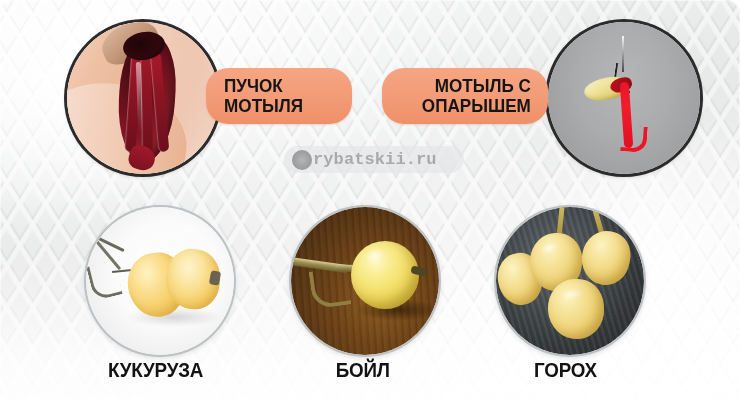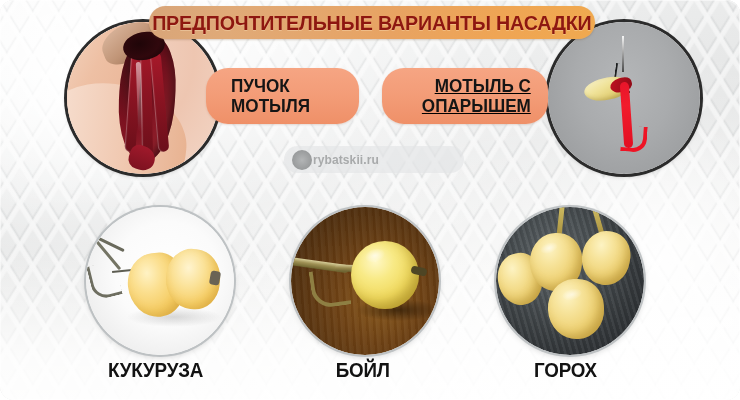--- a/index.html
+++ b/index.html
@@ -120,32 +120,31 @@
     line-height: 20px;
     white-space: pre-line;
     transform: scaleX(0.95);
   }
 
   #pill-bunch {
     left: 206px;
     top: 68px;
     width: 130px;
     height: 56px;
-    padding-left: 23px;
+    padding-left: 16px;
   }
   #pill-bunch .pill-text { text-align: left; }
 
   #pill-mix {
     left: 382px;
     top: 68px;
     width: 152px;
     height: 56px;
     justify-content: flex-end;
     padding-right: 14px;
-    text-decoration: underline;
   }
   #pill-mix .pill-text { text-align: right; }
 
   #pill-secondary {
     left: 190px;
     top: 173px;
     width: 344px;
     height: 31px;
     border-radius: 16px;
     justify-content: center;
@@ -507,23 +506,23 @@
     z-index: 36;
   }
   .watermark-logo {
     width: 20px; height: 20px;
     border-radius: 50%;
     background: radial-gradient(circle at 50% 50%, #b3b5b6 0%, #9ea0a1 55%, #8e9091 100%);
     flex: 0 0 auto;
     margin-right: 1px;
   }
   .watermark-text {
-    font-family: Liberation Sans, sans-serif;
+    font-family: Liberation Mono, monospace;
     font-weight: bold;
-    font-size: 12px;
+    font-size: 17px;
     color: #a8aaab;
     letter-spacing: 0.1px;
   }
 
   
   .caption {
     position: absolute;
     z-index: 35;
     font-weight: bold;
     font-size: 20px;
@@ -576,23 +575,20 @@
     <div class="inner">
       <div class="mg-hookline"></div>
       <div class="mg-hook"></div>
       <div class="mg-maggot"></div>
       <div class="mg-worm-head"></div>
       <div class="mg-worm-body"></div>
       <div class="mg-worm-hook"></div>
     </div>
   </div>
 
-  <div class="title-banner">
-    <span class="title-banner-text">ПРЕДПОЧТИТЕЛЬНЫЕ ВАРИАНТЫ НАСАДКИ</span>
-  </div>
 
   <div class="pill" id="pill-bunch">
     <span class="pill-text">ПУЧОК
 МОТЫЛЯ</span>
   </div>
 
   <div class="pill" id="pill-mix">
     <span class="pill-text">МОТЫЛЬ С
 ОПАРЫШЕМ</span>
   </div>

